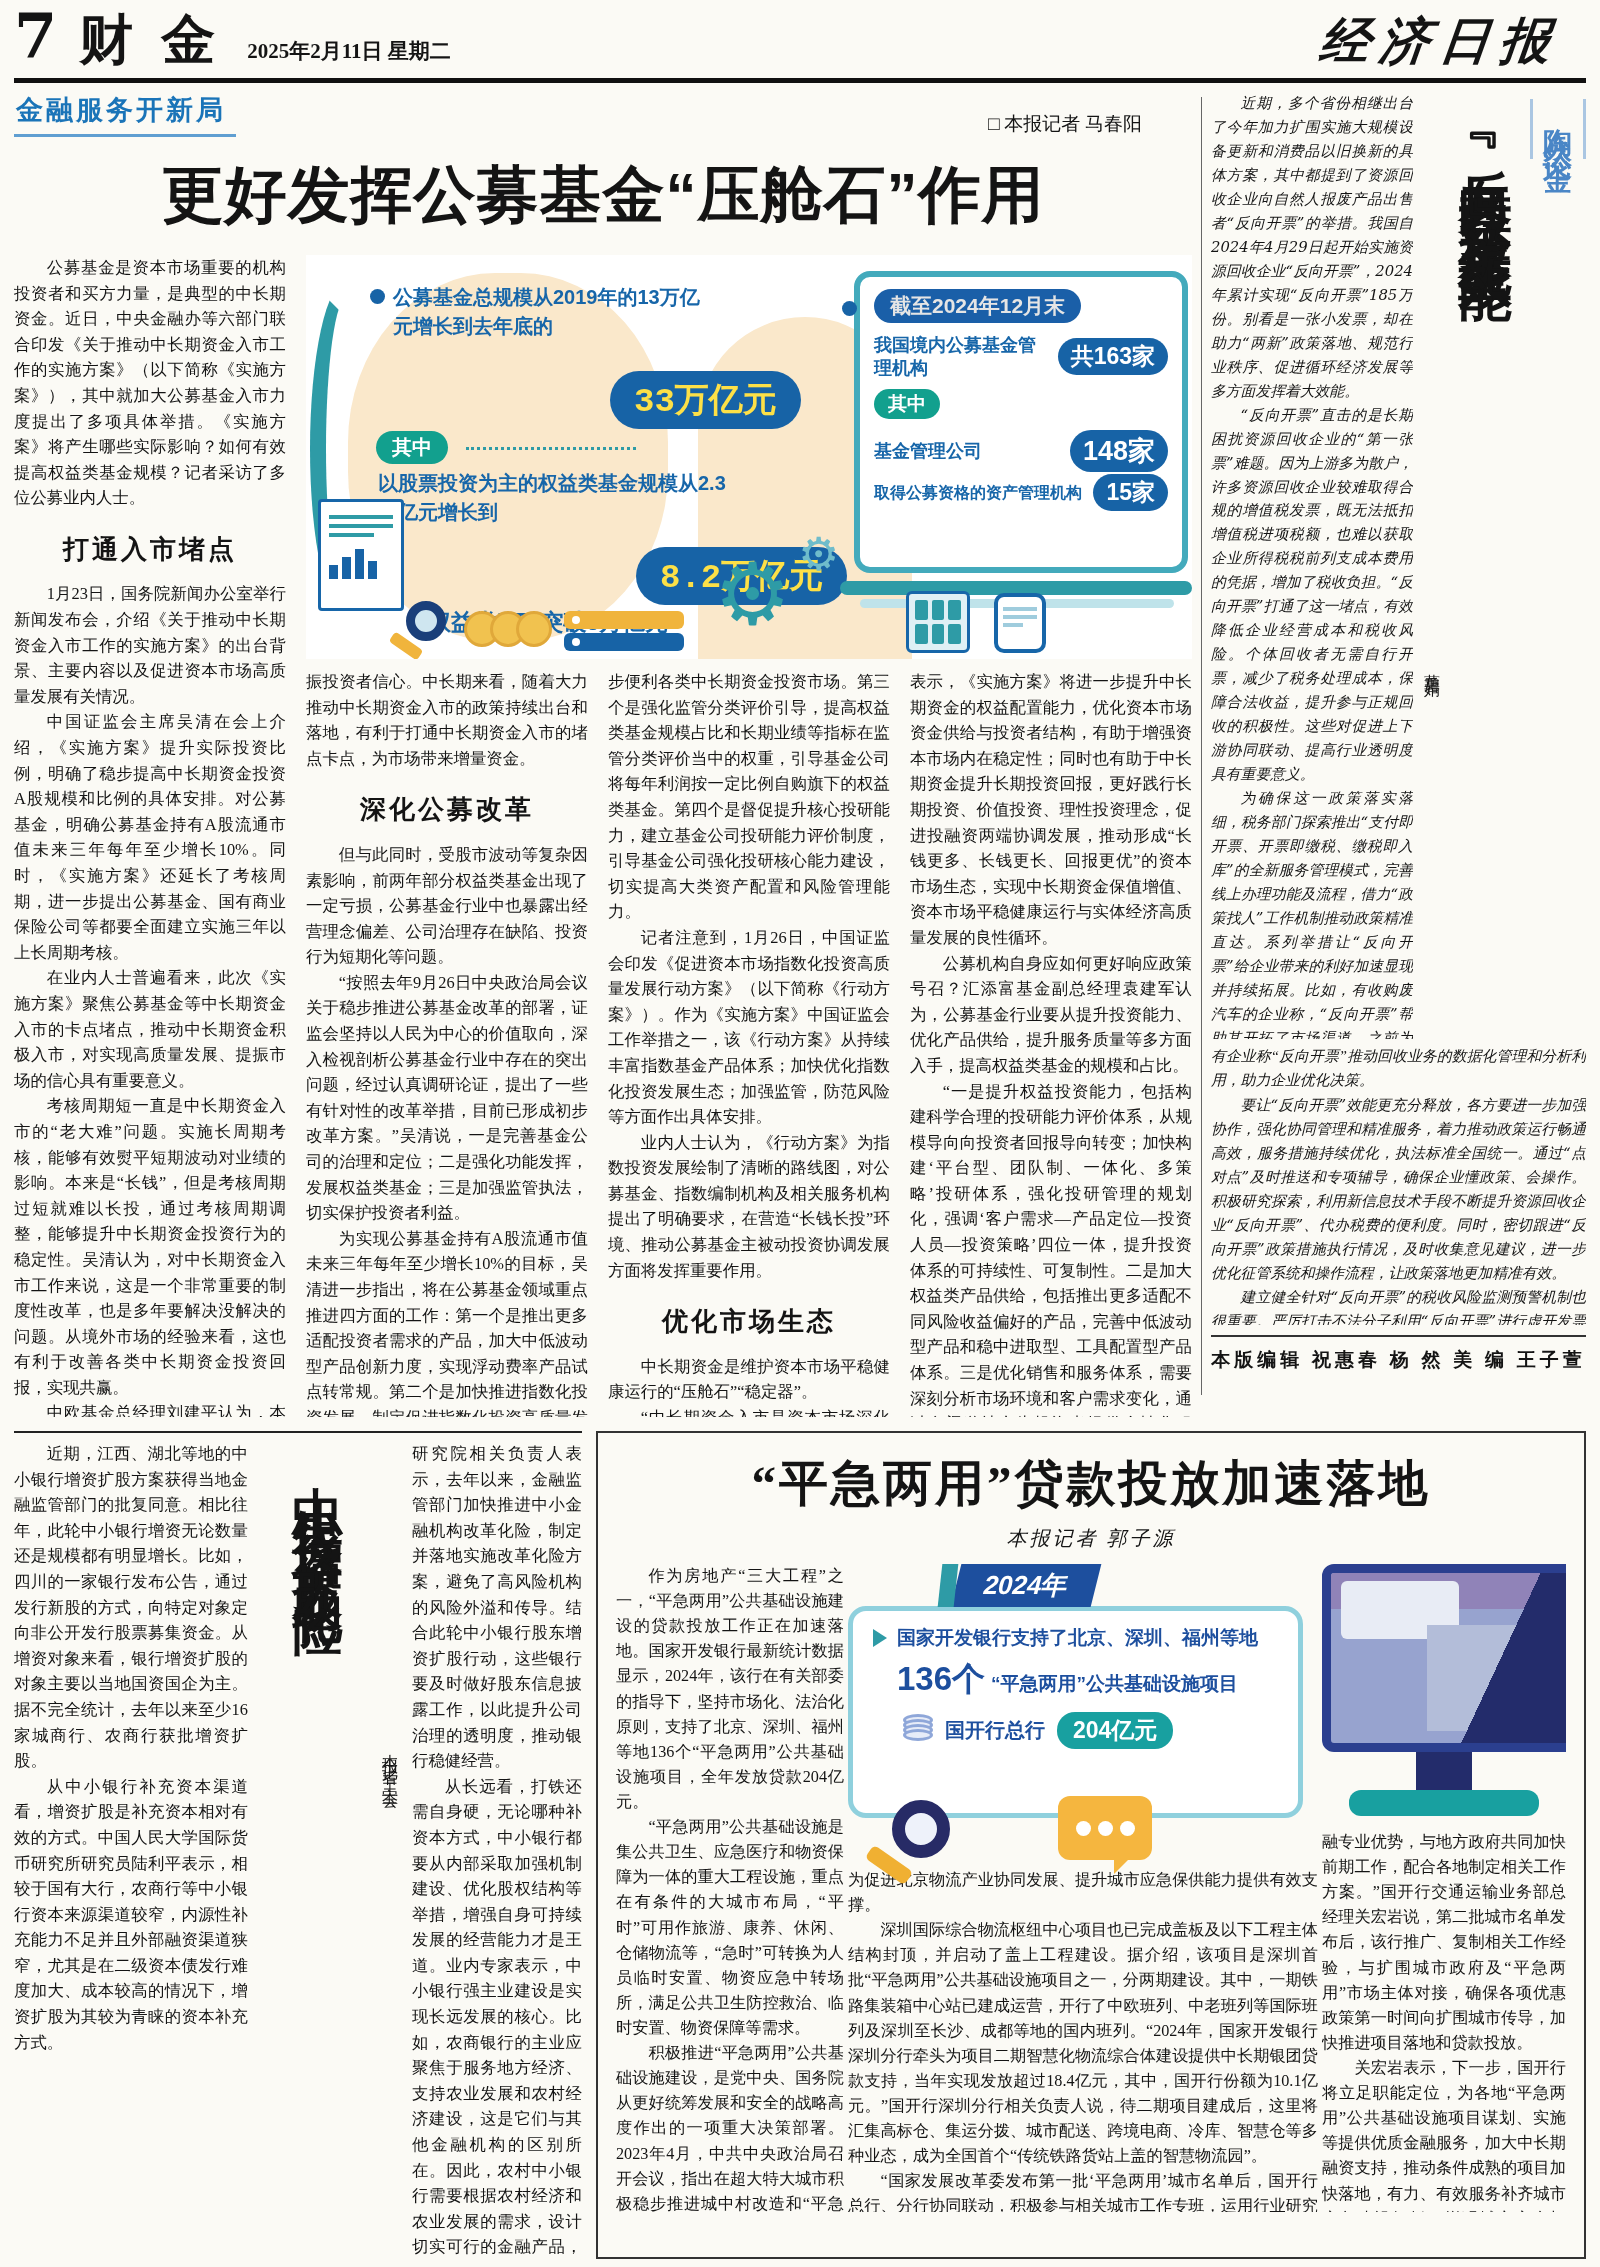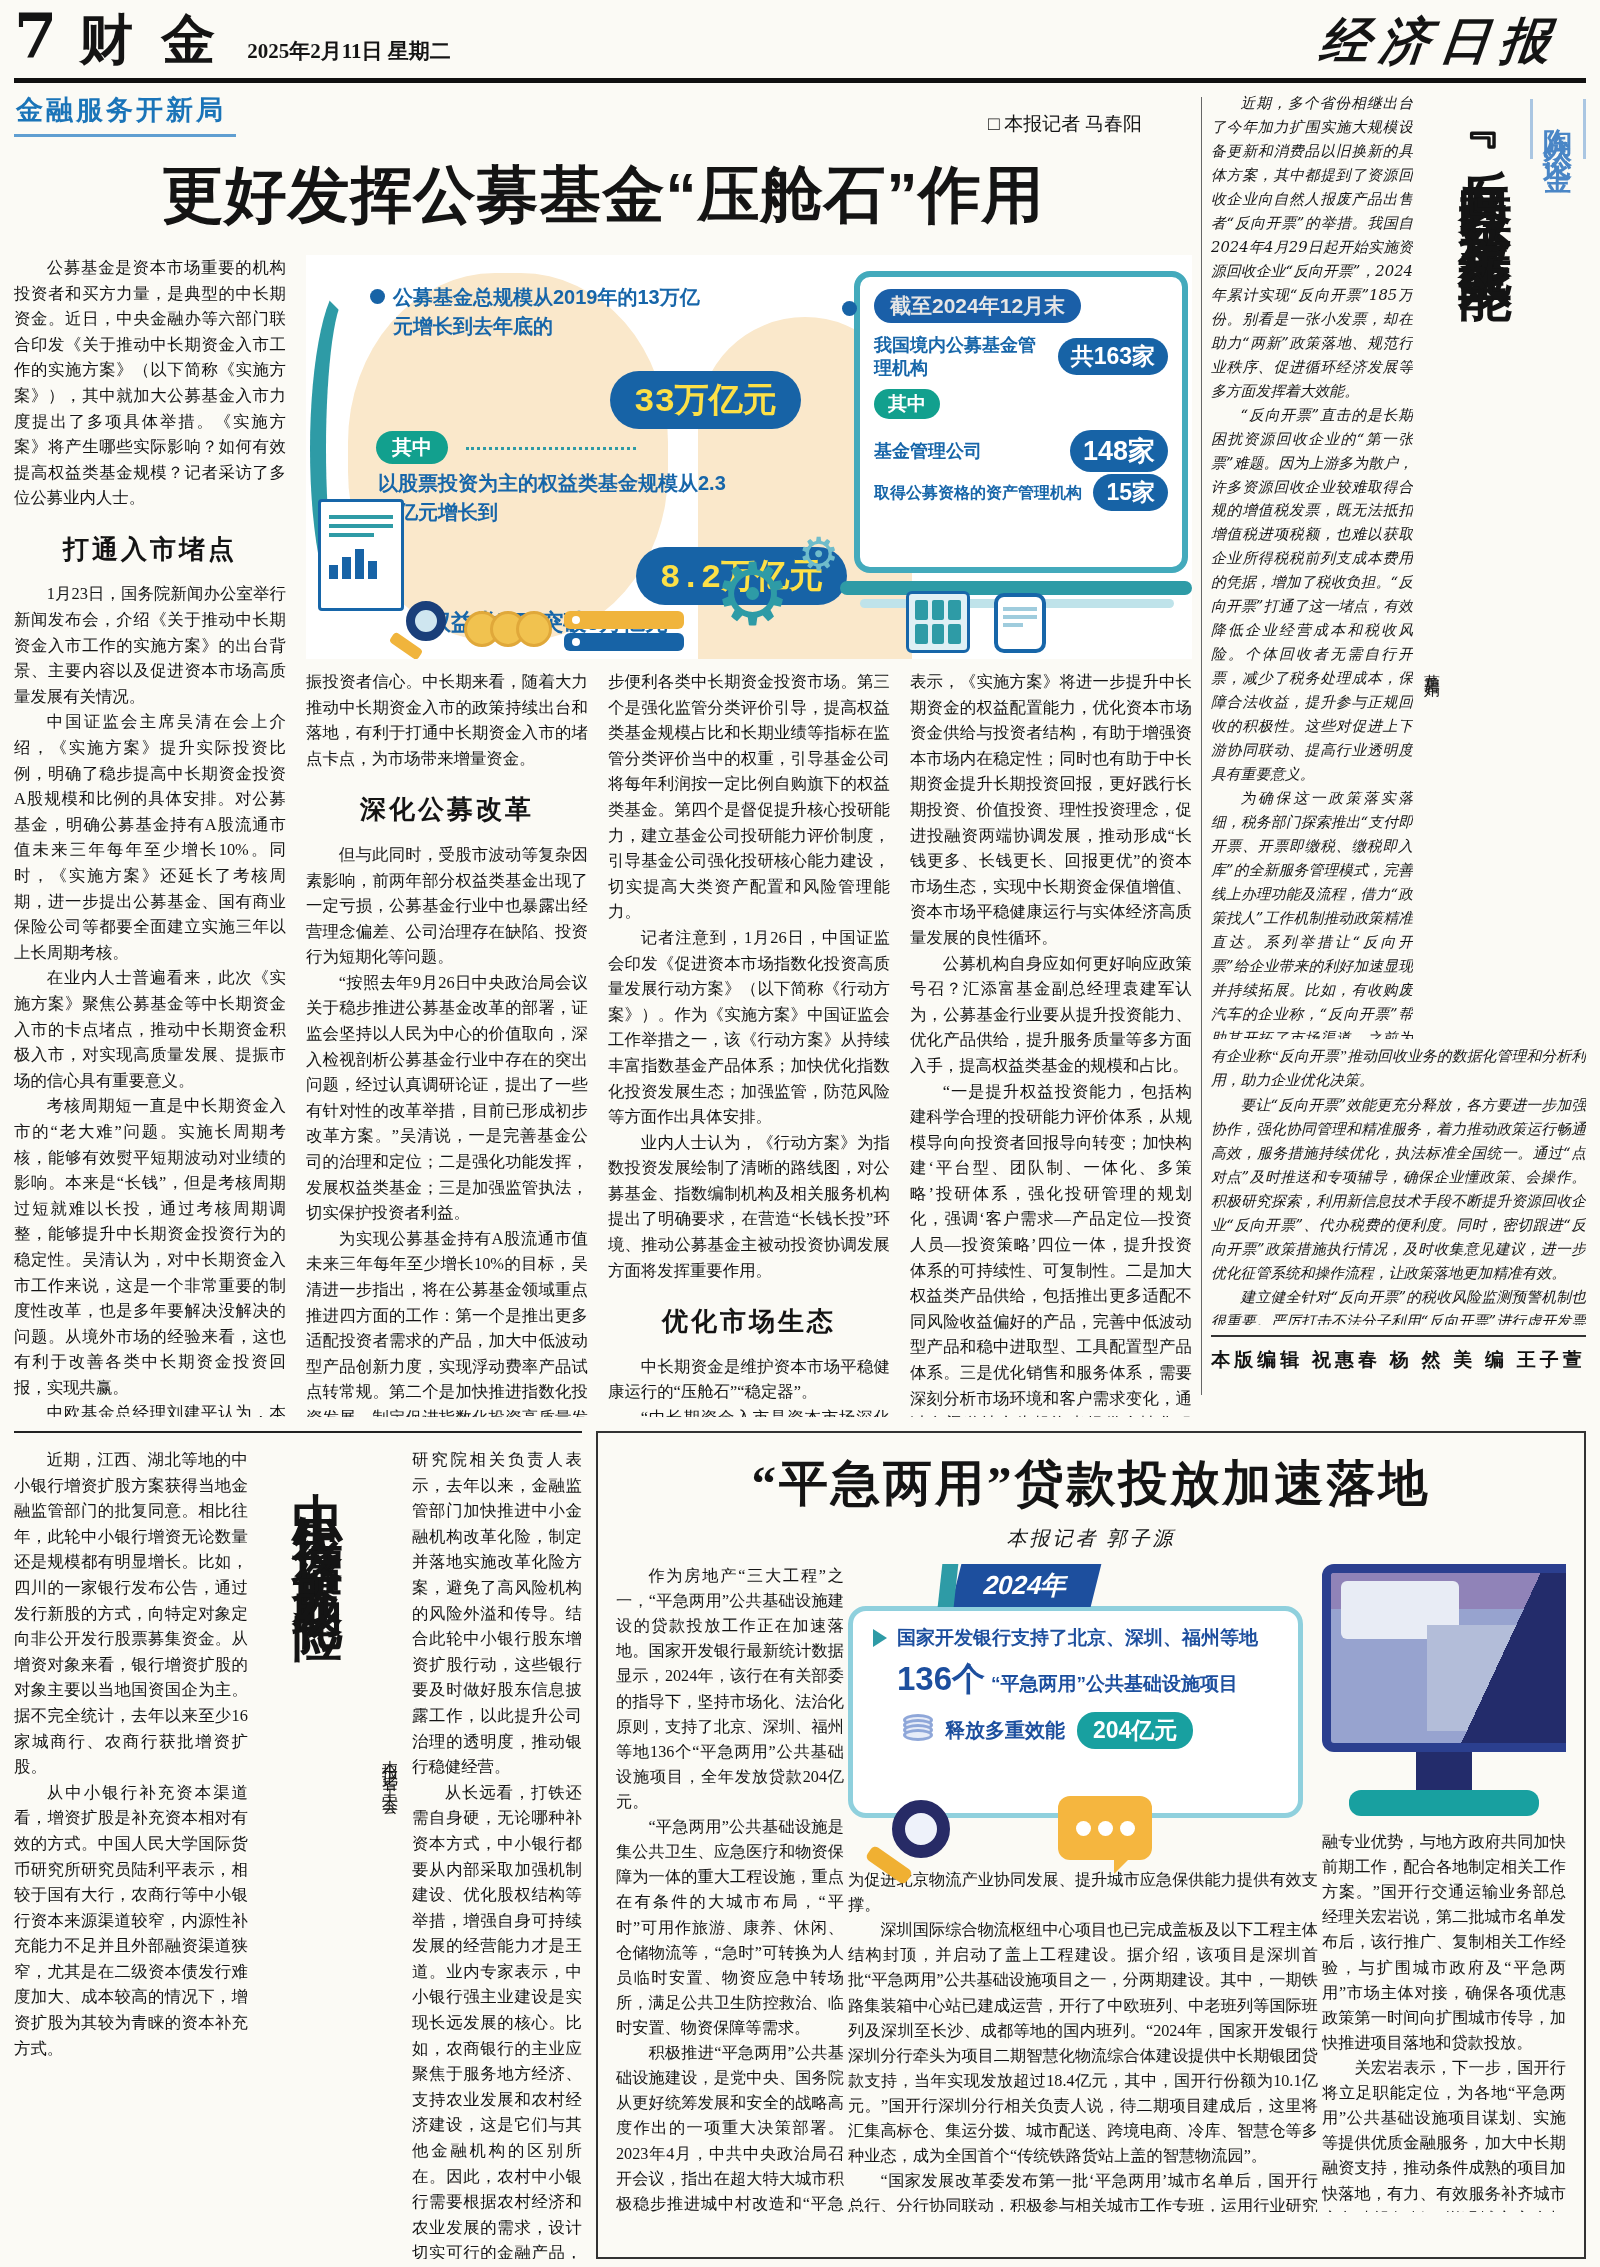--- a/index.html
+++ b/index.html
@@ -108,21 +108,21 @@
   .t-headline { position:absolute; top:24px; right:64px; writing-mode:vertical-rl;
     font-family:"Liberation Sans","DejaVu Sans",sans-serif; font-weight:900; font-size:54px; letter-spacing:10px; }
   .t-author { position:absolute; left:8px; top:570px; writing-mode:vertical-rl; font-size:16px; letter-spacing:4px; }
   .taoran-wide { font-size:14.8px; line-height:1.62; font-style:italic; text-align:justify; overflow:hidden;
     height:280px; margin-top:6px; font-family:"DejaVu Serif",serif; }
   .editors { margin-top:10px; border-top:2px solid #333; padding-top:10px; text-align:center;
     font-size:19px; font-weight:bold; letter-spacing:4px; }
 
   
   .bottom-row { display:flex; margin-top:10px; height:828px; overflow:hidden; }
-  .bank { width:568px; border-top:2px solid #222; padding-top:14px; display:flex; gap:12px; overflow:hidden; }
+  .bank { width:568px; border-top:2px solid #222; padding-top:8px; display:flex; gap:12px; overflow:hidden; }
   .bk-col { font-size:16.4px; line-height:1.56; text-align:justify; overflow:hidden; }
   .bk-col1 { width:234px; }
   .bk-col2 { flex:1; }
   .bk-headline { width:92px; writing-mode:vertical-rl; font-family:"Liberation Serif","DejaVu Serif",serif;
     font-size:50px; font-weight:900; letter-spacing:12px; text-align:left; margin-top:6px; }
   .bk-byline { width:36px; writing-mode:vertical-rl; font-size:16px; letter-spacing:5px; padding-top:300px; }
 
   .pingji { flex:1; border:2px solid #333; margin-left:14px; padding:12px 18px 10px; overflow:hidden; }
   .pj-headline { font-family:"Liberation Serif","DejaVu Serif",serif; font-size:49px; font-weight:900;
     text-align:center; letter-spacing:3px; margin:6px 0 8px; }
@@ -368,21 +368,21 @@
               <div class="pj-line2">
                 <span class="big">136个</span><span>“平急两用”公共基础设施项目</span>
               </div>
               <div class="pj-line3">
                 <span class="pj-coins">
                     <s></s>
                     <s></s>
                     <s></s>
                     <s></s>
                   </span>
-                <span class="pj-l3label">释放多重效能</span>
+                <span class="pj-l3label">国开行总行</span>
                 <span class="pj-l3val">204亿元</span>
               </div>
             </div>
             <div class="pj-mag"></div>
             <div class="chat">
                 <s></s>
                 <s></s>
                 <s></s>
               </div>
           </div>

